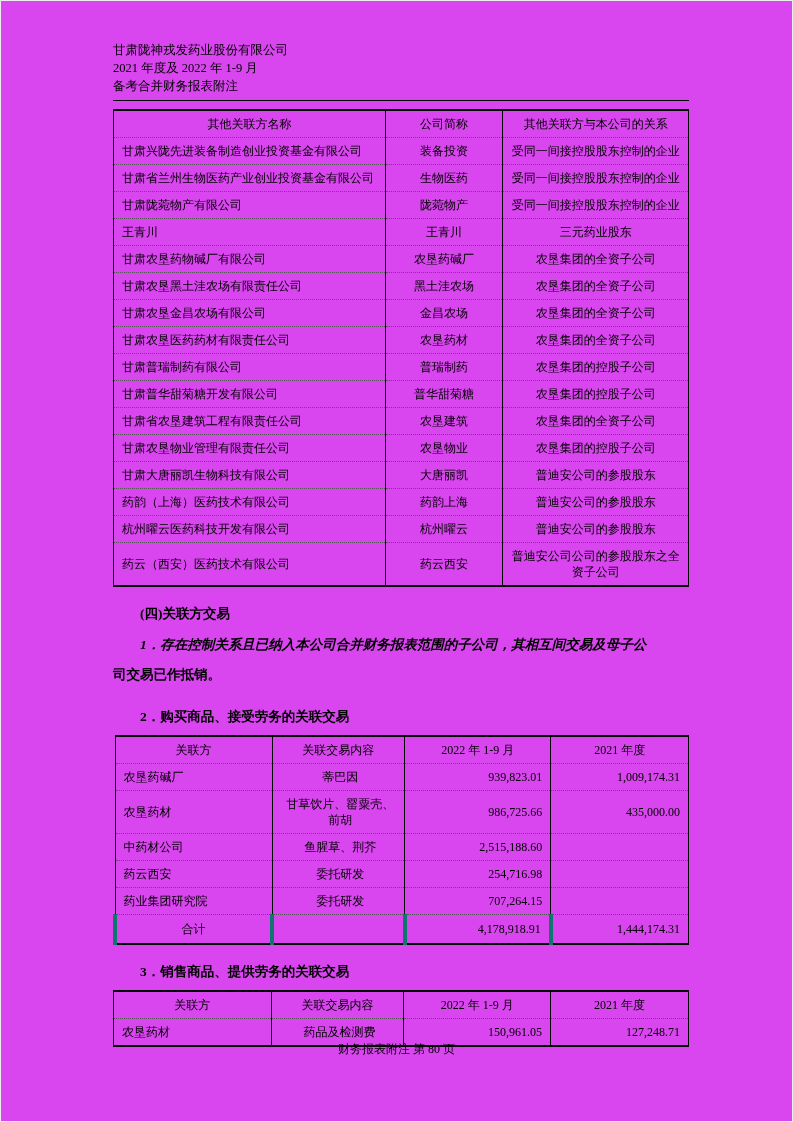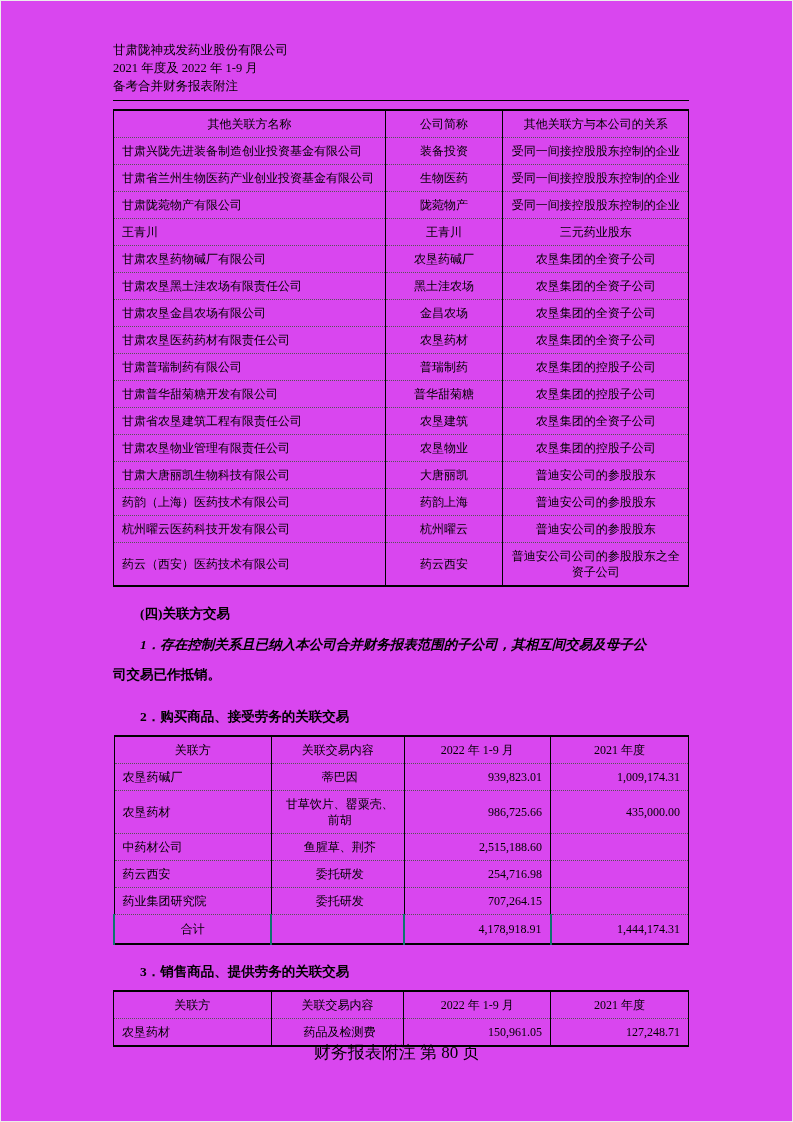--- a/index.html
+++ b/index.html
@@ -37,32 +37,32 @@
   .t1 col.c1 { width: 47.3%; } .t1 col.c2 { width: 20.4%; } .t1 col.c3 { width: 32.3%; }
   .t1 tbody td:first-child { text-align: left; padding-left: 8px; }
   
   .t2 col.c1 { width: 27.4%; } .t2 col.c2 { width: 23.1%; }
   .t2 col.c3 { width: 25.5%; } .t2 col.c4 { width: 24.0%; }
   .t2 tbody td:nth-child(1) { text-align: left; padding-left: 8px; }
   .t2 tbody td:nth-child(2) { text-align: center; padding-left: 8px; }
   .t2 tbody td:nth-child(3), .t2 tbody td:nth-child(4),
   .t2 tfoot td:nth-child(3), .t2 tfoot td:nth-child(4) { text-align: right; padding-right: 8px; }
   .t2 tfoot td:first-child { text-align: center; padding-left: 4px; }
-  .t2 tfoot td { border-left: 2px solid #0f766e; border-right: 1px solid #000; border-top: 1px dotted #555; padding: 6px 4px; }
+  .t2 tfoot td { border-left: 4px solid #0f766e; border-right: 1px solid #000; border-top: 1px dotted #555; padding: 6px 4px; }
 
   .sec-heading {
     font-weight: bold; font-size: 13.5px;
     margin-top: 17px; text-indent: 2em; line-height: 20px;
     font-family: "Liberation Serif", "DejaVu Serif", serif;
   }
   .para { font-weight: bold; font-size: 13.5px; line-height: 30px; margin-top: 6px; }
   .para .l1 { text-indent: 2em; font-style: italic; }
   .doc-footer {
     position: absolute; top: 1040px; left: 0; width: 100%;
-    text-align: center; font-size: 17px;
+    text-align: center; font-size: 12px;
   }
 </style>
 </head>
 <body>
 
 <div class="page">
   <div class="content">
 
     <div class="doc-header">
       <div>甘肃陇神戎发药业股份有限公司</div>

